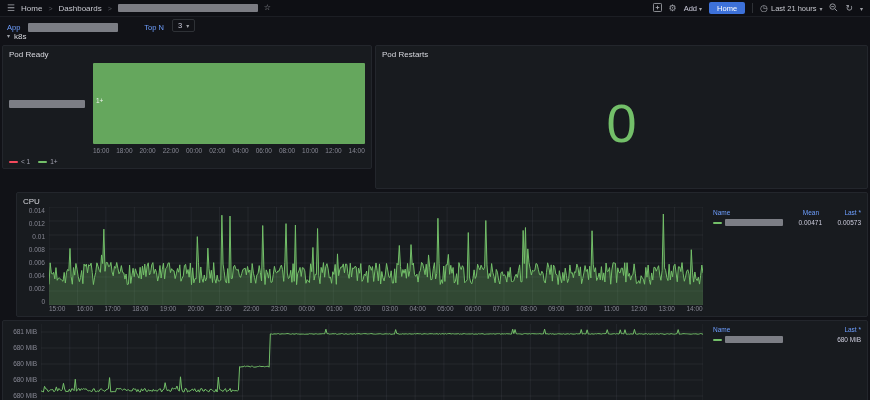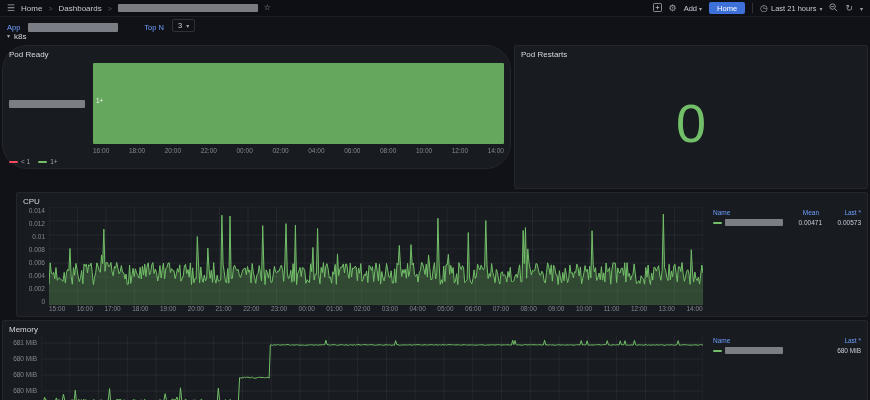--- a/index.html
+++ b/index.html
@@ -35,21 +35,21 @@
   
   .grid-area { padding:0 2px; }
   .prow { display:flex; gap:3px; margin-bottom:3px; }
   .panel { background:#181b1f; border:1px solid #23262c; border-radius:2px;
     padding:3px 6px 2px; display:flex; flex-direction:column; }
   .panel-title { font-size:8px; font-weight:500; color:#d8d9df; line-height:11px; }
 
   .redacted { background:#8e9097; opacity:.85; border-radius:1px; filter:blur(.4px); display:inline-block; }
 
   
-  .pod-ready { width:509px; height:124px;border-radius:25px; }
+  .pod-ready { width:370px; height:124px; }
   .pr-body { flex:1; display:flex; }
   .pr-ycat { width:84px; display:flex; align-items:center; }
   .pr-plot { flex:1; position:relative; }
   .pr-state { position:absolute; left:0; right:0; top:3px; bottom:3px;
     background:rgba(115,191,105,.85); border-radius:1px; }
   .pr-state-label { position:absolute; left:3px; top:42%; font-size:6.5px; color:#eef3ee; }
   .pr-xaxis { height:9px; margin-left:84px; display:flex; justify-content:space-between;
     font-size:6.5px; color:rgba(204,204,220,.6); }
   .pr-legend { height:10px; display:flex; align-items:center; gap:8px; font-size:6.5px; color:rgba(204,204,220,.75); }
   .sw { display:inline-block; width:9px; height:2px; border-radius:1px; margin-right:3px; vertical-align:middle; }
@@ -255,21 +255,20 @@
           <span class="tick">11:00</span>
           <span class="tick">12:00</span>
           <span class="tick">13:00</span>
           <span class="tick">14:00</span>
         </div>
     </div>
   </div>
 
   <div class="prow">
     <div class="panel panel-mem" style="flex:1">
-      <div class="panel-title">Memory</div>
       <div class="ts-body">
         <div class="yaxis-mem">
             <span class="tick">681 MiB</span>
             <span class="tick">680 MiB</span>
             <span class="tick">680 MiB</span>
             <span class="tick">680 MiB</span>
             <span class="tick">680 MiB</span>
           </div>
         <div class="mem-plot">
           <svg id="mem-svg" viewBox="0 0 672 80" preserveAspectRatio="none">

